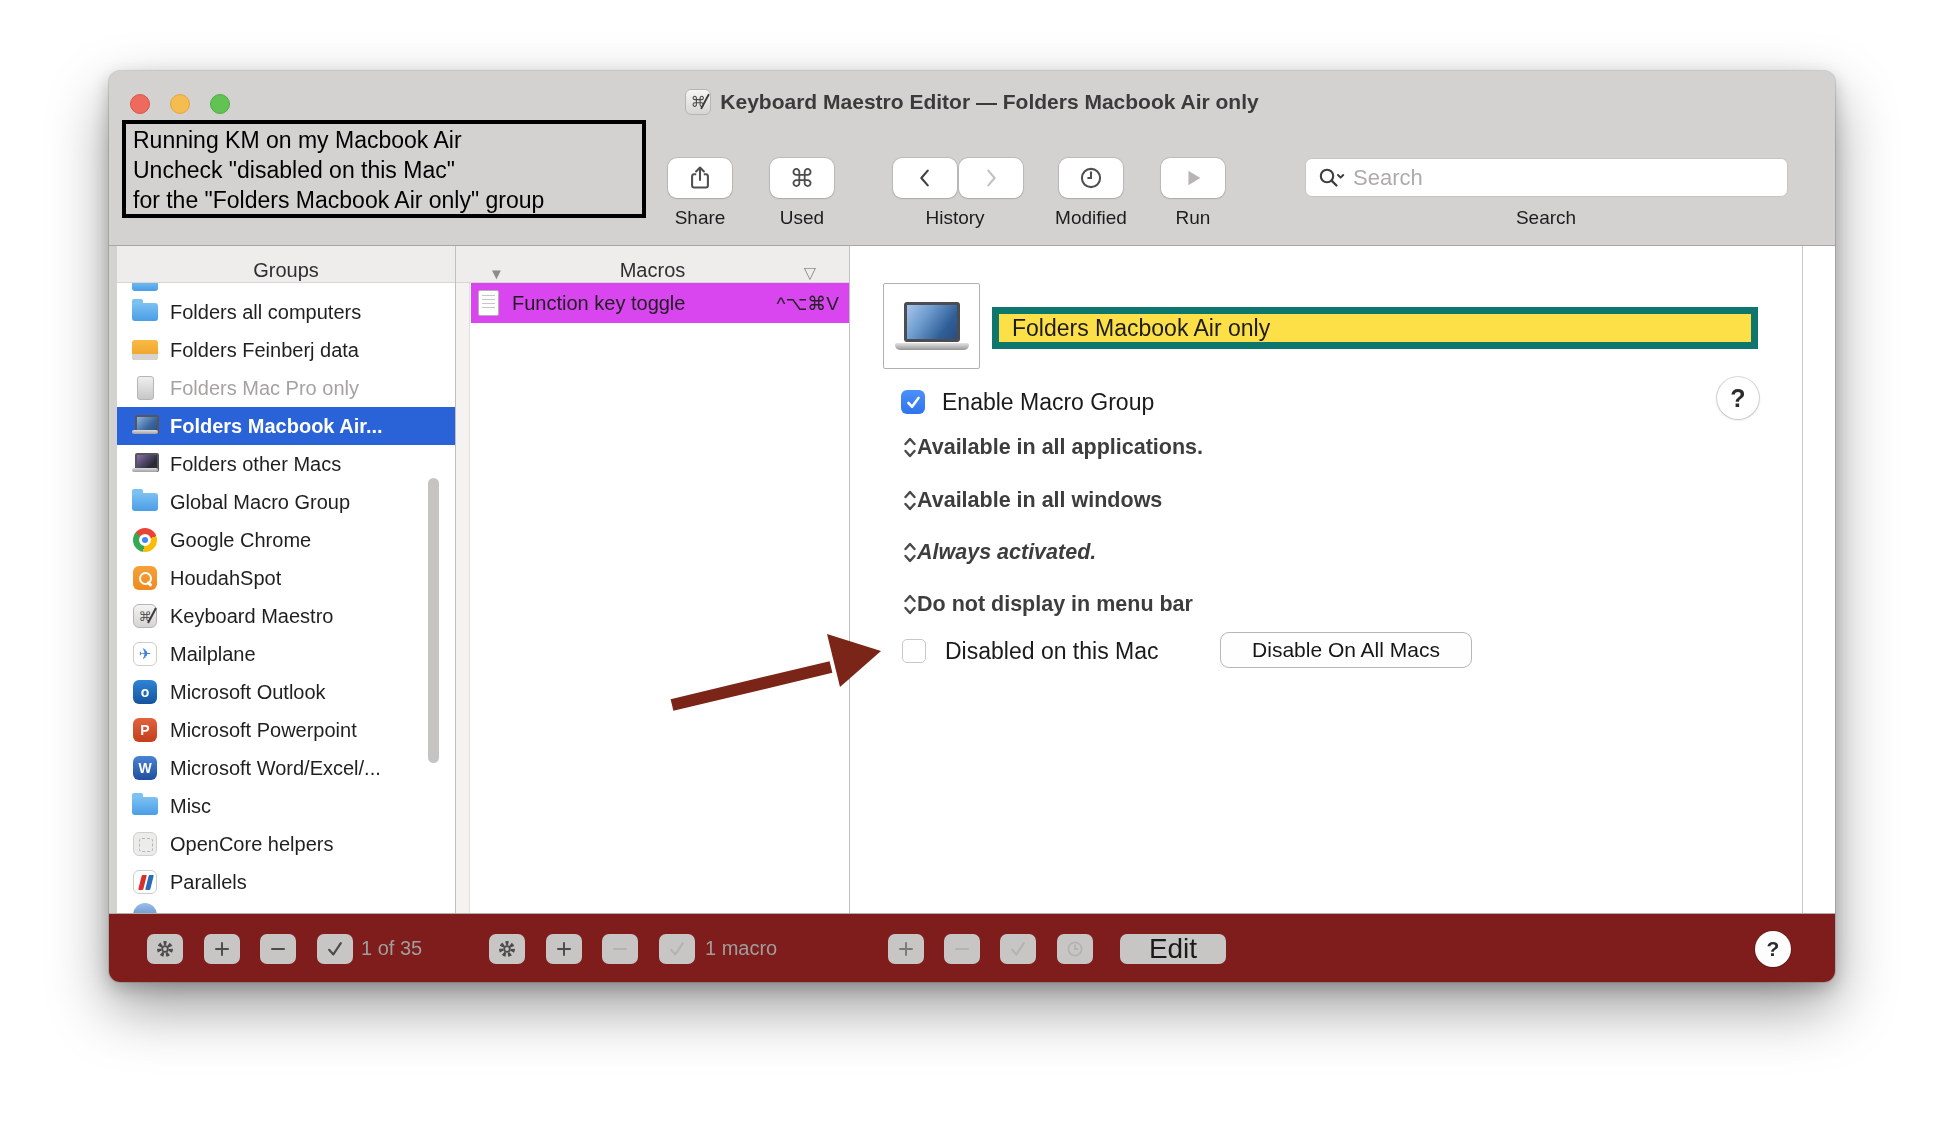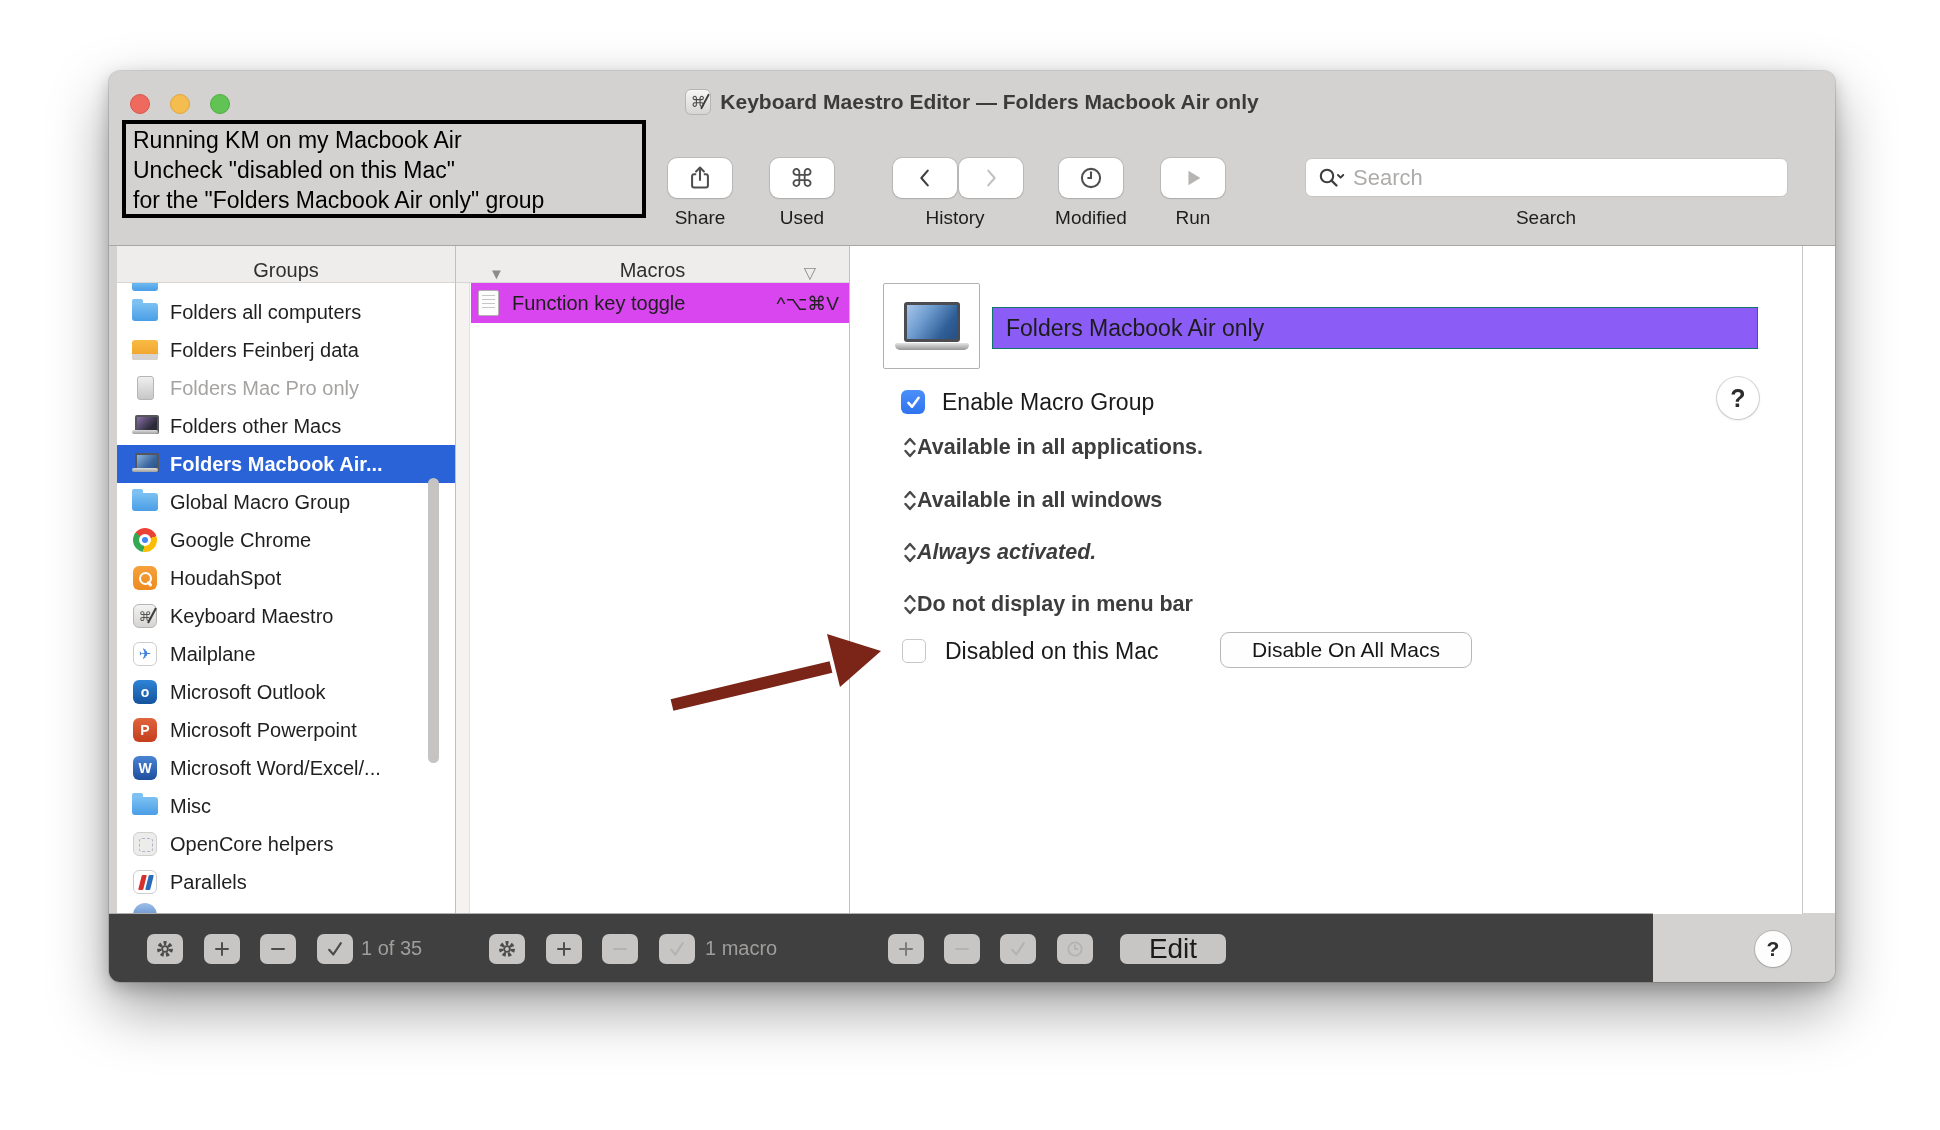--- a/index.html
+++ b/index.html
@@ -103,39 +103,39 @@
   .macro-label { flex:1; font-size:20px; color:#1e1e1e; white-space:nowrap; }
   .macro-shortcut { font-size:19px; color:#222; white-space:nowrap; }
 
   
   .detail { position:absolute; left:741px; top:0; width:952px; height:668px; background:#fff; }
   .big-laptop-box { position:absolute; left:33px; top:37px; width:97px; height:86px; background:#fff; border:1px solid #b3b1af; border-radius:2px;
      display:flex; flex-direction:column; align-items:center; justify-content:center; }
   .bl-screen { width:56px; height:40px; border:3px solid #4c4d52; border-radius:3px;
      background:linear-gradient(125deg,#a9c6ea 0%,#6f9dd0 35%,#2f5e97 75%,#274f81 100%); }
   .bl-base { width:74px; height:7px; margin-top:1px; background:linear-gradient(#e4e4e4,#969696); border-radius:2px 2px 5px 5px; }
-  .name-field { position:absolute; left:142px; top:61px; width:766px; height:42px; background:#8b5cf6; border:1px solid #0f766e;
+  .name-field { position:absolute; left:142px; top:61px; width:766px; height:42px; background:#fde047; border:7px solid #0f766e;
      display:flex; align-items:center; padding-left:13px; font-size:23px; color:#1c1c1c; }
   .enable-row { position:absolute; left:51px; top:141px; height:30px; display:flex; align-items:center; gap:17px; }
   .cbx { width:24px; height:24px; border-radius:6px; flex:none; display:flex; align-items:center; justify-content:center; }
   .cbx.on { background:linear-gradient(#4b90f8,#2f73ef); }
   .cbx.off { background:#fff; border:1.5px solid #c9c7c5; border-radius:5px; }
   .enable-label, .disabled-label { font-size:23px; color:#1a1a1a; }
   .help-circle { position:absolute; width:42px; height:42px; border-radius:50%; background:#fff;
      box-shadow:0 0 0 1px rgba(0,0,0,.14), 0 1px 3px rgba(0,0,0,.14);
      display:flex; align-items:center; justify-content:center; font-size:25px; font-weight:bold; color:#2c2c2c; }
   .opt-row { position:absolute; left:53px; height:30px; display:flex; align-items:center; gap:0; }
   .opt-label { font-size:21.5px; font-weight:bold; color:#3d3d3d; }
   .disabled-row { position:absolute; left:52px; top:390px; height:30px; display:flex; align-items:center; gap:19px; }
   .disable-all-btn { position:absolute; left:370px; top:386px; width:252px; height:36px; background:#fefefe;
      border:1.5px solid #b9b7b5; border-radius:9px; display:flex; align-items:center; justify-content:center;
      font-size:21px; color:#161616; }
 
   
-  .bottombar { position:absolute; left:0; bottom:0; width:1544px; height:69px; background:#404040; border-top:1px solid #b1afad; }
+  .bottombar { position:absolute; left:0; bottom:0; width:1726px; height:69px; background:#7f1d1d; border-top:1px solid #b1afad; }
   .bb-btn { position:absolute; top:20px; width:36px; height:30px; border-radius:7px; background:#c8c6c4;
      display:flex; align-items:center; justify-content:center; }
   .bb-count { position:absolute; top:23px; font-size:20px; color:#a09e9c; white-space:nowrap; overflow:hidden; }
   .edit-btn { position:absolute; left:1011px; top:20px; width:106px; height:30px; border-radius:7px; background:#c8c6c4;
      display:flex; align-items:center; justify-content:center; font-size:28px; color:#1b1b1b; }
   .bb-help { position:absolute; left:1646px; top:17px; width:36px; height:36px; border-radius:50%; background:#fdfdfd;
      box-shadow:0 0 0 1px rgba(0,0,0,.13), 0 1px 2px rgba(0,0,0,.12);
      display:flex; align-items:center; justify-content:center; font-size:21px; font-weight:bold; color:#2c2c2c; }
 
   
@@ -237,31 +237,31 @@
               <span class="i-drive"></span>
             </span>
           <span class="g-label">Folders Feinberj data</span>
         </div>
         <div class="g-row dis">
           <span class="icn">
               <span class="i-macpro"></span>
             </span>
           <span class="g-label">Folders Mac Pro only</span>
         </div>
+        <div class="g-row sel">
+          <span class="icn">
+              <span class="i-laptop"></span>
+            </span>
+          <span class="g-label">Folders Macbook Air...</span>
+        </div>
         <div class="g-row">
           <span class="icn">
               <span class="i-laptop dark"></span>
             </span>
           <span class="g-label">Folders other Macs</span>
-        </div>
-        <div class="g-row sel">
-          <span class="icn">
-              <span class="i-laptop"></span>
-            </span>
-          <span class="g-label">Folders Macbook Air...</span>
         </div>
         <div class="g-row">
           <span class="icn">
               <span class="i-folder"></span>
             </span>
           <span class="g-label">Global Macro Group</span>
         </div>
         <div class="g-row">
           <span class="icn">
               <span class="i-chrome"></span>

